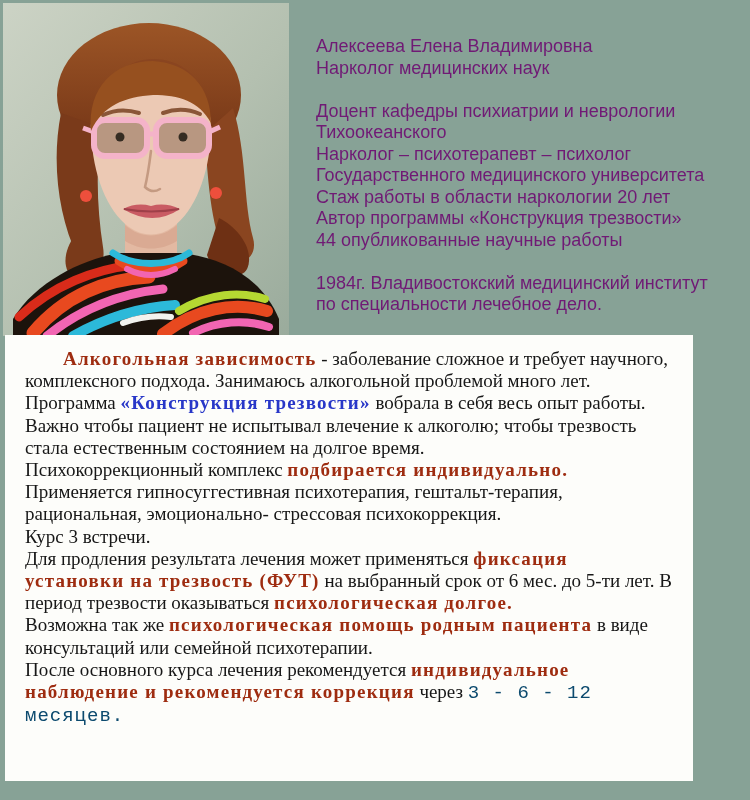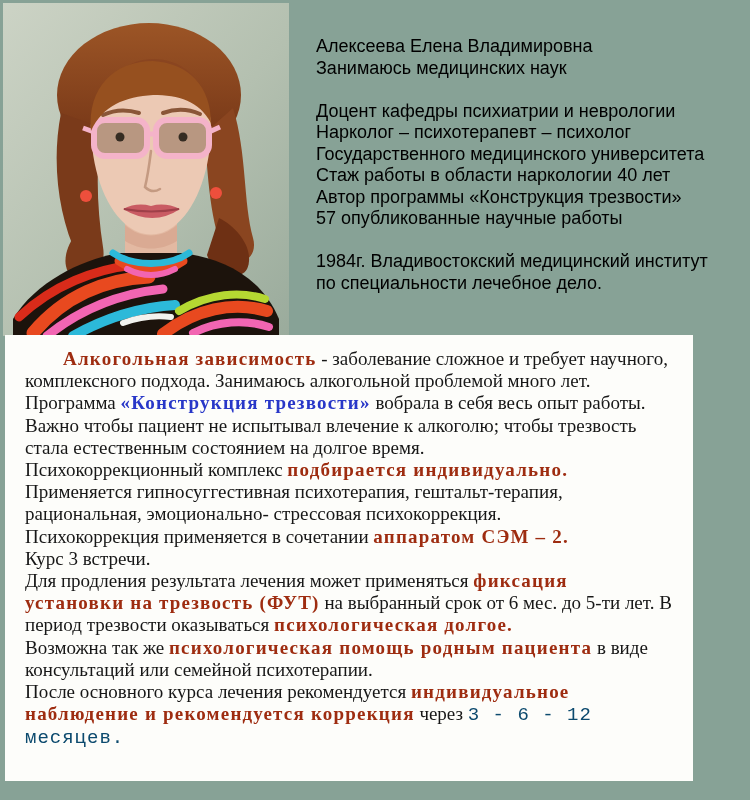--- a/index.html
+++ b/index.html
@@ -11,21 +11,21 @@
     overflow:hidden;
   }
   .photo{
     position:absolute;left:3px;top:3px;width:286px;height:333px;
     overflow:hidden;
   }
   .photo svg{display:block;}
   .cred{
     position:absolute;left:316px;top:36px;width:430px;
     font-family:"Liberation Sans",sans-serif;
-    font-size:18px;line-height:21.5px;color:#000000;
+    font-size:18px;line-height:21.5px;color:#701a75;
   }
   .cl{white-space:nowrap;}
   .cl.spacer{height:21.5px;}
   .info-box{
     position:absolute;left:5px;top:335px;width:688px;height:446px;
     background:#fdfdfa;
     box-sizing:border-box;
     padding:13px 20px 0 20px;
     overflow:hidden;
   }
@@ -120,36 +120,36 @@
 
       <path d="M116,258 C132,270 164,270 180,258" stroke="#e8491f" stroke-width="9" fill="none" stroke-linecap="round"></path>
       <path d="M110,250 C130,264 166,264 186,250" stroke="#2cb9d9" stroke-width="7" fill="none" stroke-linecap="round"></path>
       <path d="M124,266 C140,274 156,274 172,266" stroke="#f265b2" stroke-width="6" fill="none" stroke-linecap="round"></path>
     </g>
   </svg>
 </div>
 
 <div class="cred">
   <div class="cl">Алексеева Елена Владимировна</div>
-  <div class="cl">Занимаюсь медицинских наук</div>
+  <div class="cl">Нарколог медицинских наук</div>
   <div class="cl spacer"></div>
   <div class="cl">Доцент кафедры психиатрии и неврологии</div>
+  <div class="cl">Тихоокеанского</div>
   <div class="cl">Нарколог – психотерапевт – психолог</div>
   <div class="cl">Государственного медицинского университета</div>
-  <div class="cl">Стаж работы в области наркологии 40 лет</div>
+  <div class="cl">Стаж работы в области наркологии 20 лет</div>
   <div class="cl">Автор программы «Конструкция трезвости»</div>
-  <div class="cl">57 опубликованные научные работы</div>
+  <div class="cl">44 опубликованные научные работы</div>
   <div class="cl spacer"></div>
   <div class="cl">1984г. Владивостокский медицинский институт</div>
   <div class="cl">по специальности лечебное дело.</div>
 </div>
 
 <div class="info-box">
   <div class="body-text" id="body-text">
       <div class="para indent"><span class="red">Алкогольная зависимость</span><span> - заболевание сложное  и требует научного, комплексного подхода. Занимаюсь алкогольной проблемой много лет. Программа </span><span class="blue">«Конструкция трезвости»</span><span> вобрала в себя весь опыт работы. Важно чтобы пациент не испытывал влечение к алкоголю; чтобы трезвость стала естественным состоянием на долгое время.</span></div>
       <div class="para"><span>Психокоррекционный комплекс </span><span class="red">подбирается индивидуально.</span><span> Применяется гипносуггестивная психотерапия, гештальт-терапия, рациональная, эмоционально- стрессовая  психокоррекция.</span></div>
-      <div class="para"><span>Психокоррекция применяется в сочетании </span><span class="red">аппаратом СЭМ – 2.</span></div>
       <div class="para"><span>Курс 3 встречи.</span></div>
       <div class="para"><span>Для продления результата лечения может применяться </span><span class="red">фиксация установки на трезвость (ФУТ)</span><span> на выбранный срок от 6 мес. до 5-ти лет. В период трезвости оказываться </span><span class="red">психологическая долгое.</span></div>
       <div class="para"><span>Возможна так же </span><span class="red">психологическая помощь родным пациента</span><span> в виде консультаций или семейной психотерапии.</span></div>
       <div class="para"><span>После основного курса лечения рекомендуется </span><span class="red">индивидуальное наблюдение и рекомендуется коррекция</span><span> через  </span><span class="redplain">3 - 6 - 12 месяцев.</span></div>
     </div>
 </div>
 
 </body></html>

